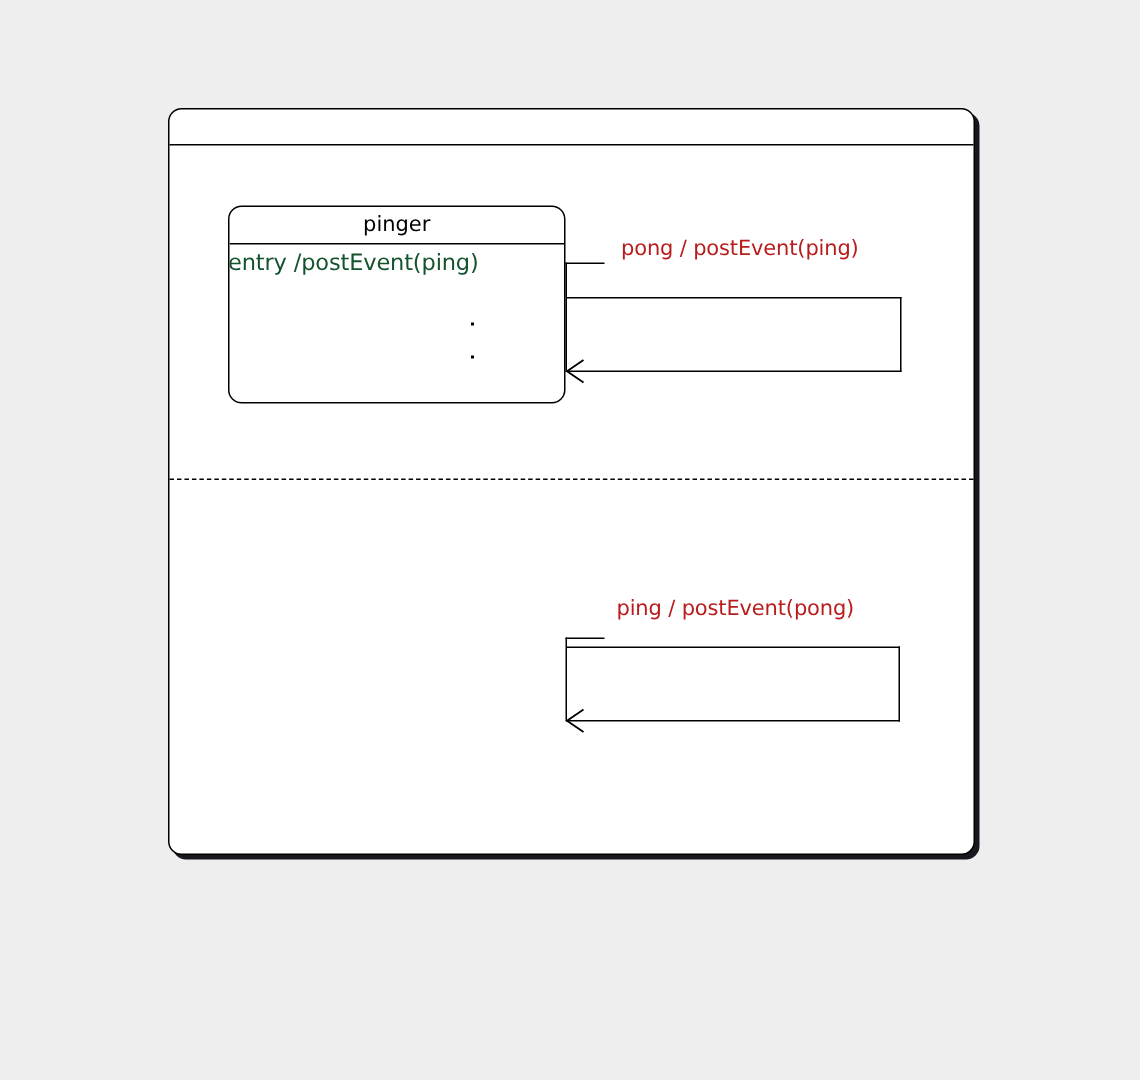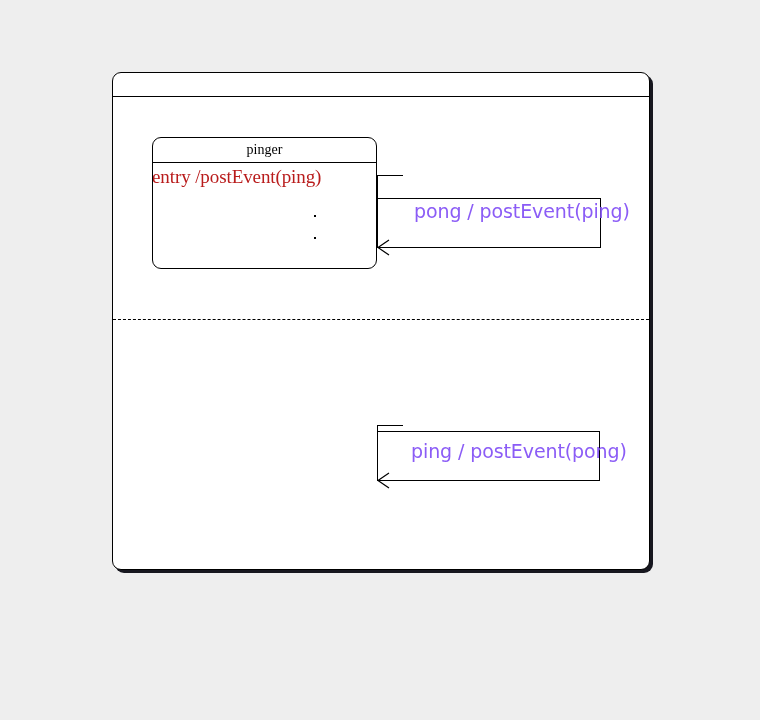--- a/index.html
+++ b/index.html
@@ -64,43 +64,42 @@
   }
 
   
   .state-box {
     position: absolute;
     background: #ffffff;
     border: 1.3px solid #000000;
     border-radius: 9px;
     box-sizing: border-box;
     overflow: hidden;
-    font-family: Liberation Serif, serif;
   }
   .state-name-row {
     height: 25px;
     border-bottom: 1.3px solid #000000;
     display: flex;
     align-items: center;
     justify-content: center;
     font-size: 14px;
     color: #000000;
     line-height: 1;
     box-sizing: border-box;
   }
   .state-body {
     position: relative;
     height: calc(100% - 25px);
   }
   .state-action {
     position: absolute;
     left: -1px;
     top: 3px;
-    font-size: 19px;
-    color: #b91c1c;
+    font-size: 15px;
+    color: #14532d;
     white-space: nowrap;
     letter-spacing: -0.1px;
   }
   .body-dot {
     position: absolute;
     width: 2px;
     height: 2px;
     background: #000000;
   }
 
@@ -123,25 +122,24 @@
   }
   .seg {
     position: absolute;
     background: #000000;
   }
   .seg-h { height: 1.2px; }
   .seg-v { width: 1.2px; }
 
   .transition-label {
     position: absolute;
-    font-size: 19px;
-    color: #8b5cf6;
+    font-size: 14px;
+    color: #b91c1c;
     white-space: nowrap;
     letter-spacing: -0.1px;
-    margin-top: 42px;
   }
 
   .arrowhead {
     position: absolute;
   }
 </style>
 </head>
 <body>
 
 <div id="canvas">

